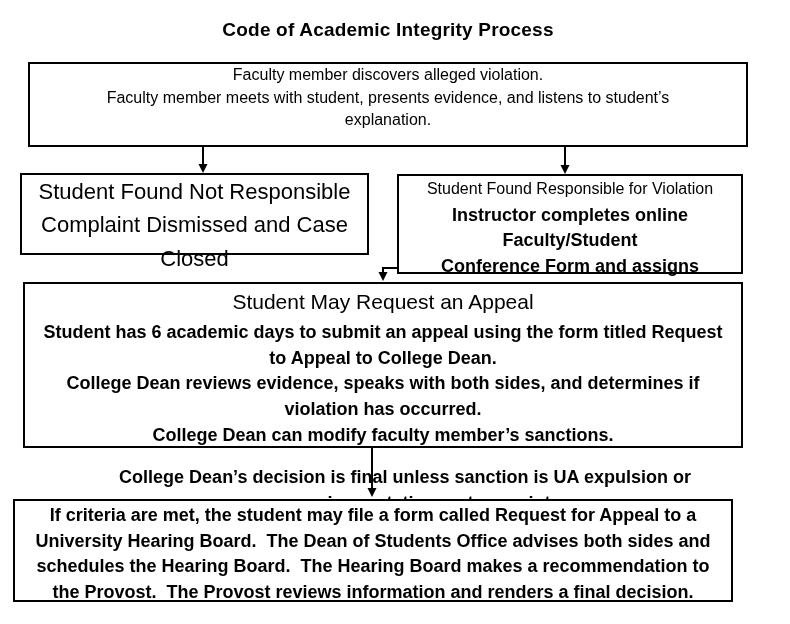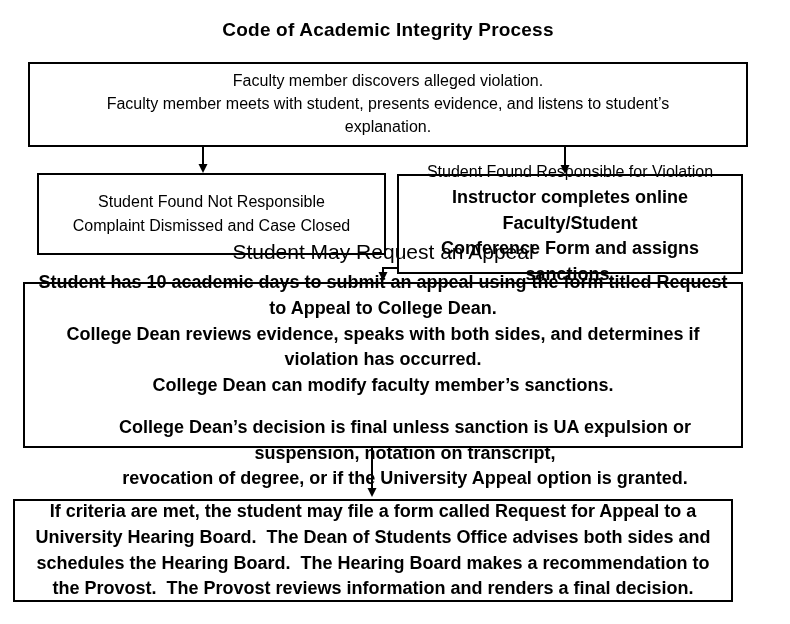--- a/index.html
+++ b/index.html
@@ -35,33 +35,33 @@
     pointer-events: none;
   }
   .box {
     position: absolute;
     box-sizing: border-box;
     border: 2px solid #000000;
     background: #ffffff;
     display: flex;
     flex-direction: column;
     align-items: center;
-    justify-content: center;
+    justify-content: flex-start;
     text-align: center;
   }
   .pre {
     white-space: pre-wrap;
   }
   #box-discovery {
     left: 28px; top: 62px; width: 720px; height: 85px;
     font-size: 16px; line-height: 1.42;
   }
   #box-not-responsible {
-    left: 37px; top: 173px; width: 349px; height: 82px;
-    font-size: 16px; line-height: 1.52;
+    left: 20px; top: 173px; width: 349px; height: 82px;
+    font-size: 22px; line-height: 1.52;
   }
   #box-responsible {
     left: 397px; top: 174px; width: 346px; height: 100px;
     padding: 2px;
   }
   .box-heading-md {
     font-size: 16px;
     line-height: 1.35;
     margin-bottom: 3px;
   }
@@ -126,21 +126,21 @@
   </div>
 
   <div class="box" id="box-responsible">
     <div class="box-heading-md">Student Found Responsible for Violation</div>
     <div class="small-bold pre">Instructor completes online Faculty/Student
 Conference Form and assigns sanctions.</div>
   </div>
 
   <div class="box" id="box-appeal">
     <div class="box-heading-lg">Student May Request an Appeal</div>
-    <div class="small-bold pre">Student has 10 academic days to submit an appeal using the form titled Request to Appeal to College Dean.
+    <div class="small-bold pre">Student has 6 academic days to submit an appeal using the form titled Request to Appeal to College Dean.
 College Dean reviews evidence, speaks with both sides, and determines if violation has occurred.
 College Dean can modify faculty member’s sanctions.</div>
     <div class="small-bold pre para2">College Dean’s decision is final unless sanction is UA expulsion or suspension, notation on transcript,
 revocation of degree, or if the University Appeal option is granted.</div>
   </div>
 
   <div class="box" id="box-hearing">
     <div class="small-bold pre">If criteria are met, the student may file a form called Request for Appeal to a University Hearing Board.  The Dean of Students Office advises both sides and schedules the Hearing Board.  The Hearing Board makes a recommendation to the Provost.  The Provost reviews information and renders a final decision.</div>
   </div>
 

